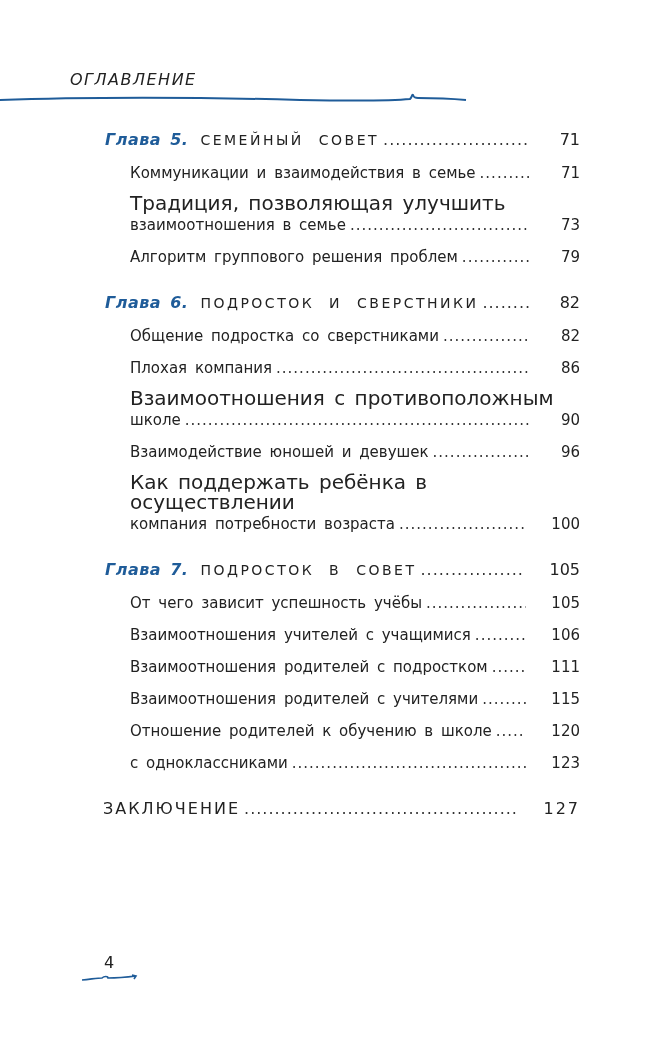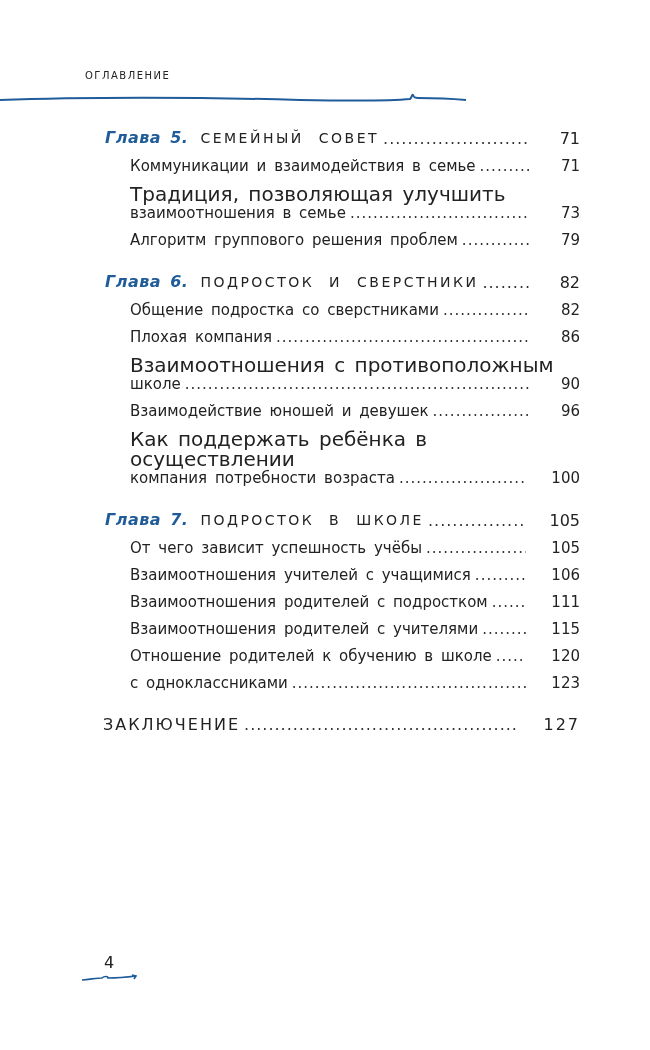--- a/index.html
+++ b/index.html
@@ -1,27 +1,27 @@
 <!DOCTYPE html>
 <html><head>
   <meta charset="utf-8">
   <style>
     html, body { margin: 0; padding: 0; }
     body {
       width: 650px; height: 1050px; background: #ffffff; position: relative;
       font-family: "DejaVu Sans", sans-serif; color: #222; overflow: hidden;
     }
     .running-head {
-      position: absolute; left: 85px; top: 70px;
-      font-family: "DejaVu Sans", sans-serif; font-size: 10px; letter-spacing: 1.5px;
-      color: #222; 
+      position: absolute; left: 70px; top: 70px;
+      font-family: "DejaVu Sans", sans-serif; font-size: 16px; letter-spacing: 1.5px;
+      color: #222; font-style: italic;
     }
     .head-rule { position: absolute; left: 0; top: 88px; width: 470px; height: 16px; }
     .toc { position: absolute; left: 105px; top: 128px; width: 475px; }
-    .row { display: flex; align-items: center; font-size: 15px; line-height: 19px; }
+    .row { display: flex; align-items: center; font-size: 15px; line-height: 24px; }
     .row .t { white-space: nowrap; word-spacing: 3px; }
     .row .dots {
       flex: 1; overflow: hidden; white-space: nowrap; margin: 0 4px;
       color: #333; letter-spacing: 1px;
     }
     .row .dots::after { content: "....................................................................................................................................................................."; }
     .row .p { min-width: 26px; text-align: right; margin-left: 21px; }
     .chapter { margin-top: 0; margin-bottom: 9px; font-size: 16px; }
     .chapter .num { color: #1f5c99; font-style: italic; font-weight: bold; letter-spacing: 0.5px; margin-right: 12px; }
     .chapter .name { letter-spacing: 2.5px; font-size: 14px; word-spacing: 8px; }
@@ -112,21 +112,21 @@
       <div class="row">
           <span class="t">компания потребности возраста</span>
           <span class="dots"></span>
           <span class="p">100</span>
         </div>
     </div>
   </div>
 
   <div class="group">
     <div class="row chapter">
-      <span class="t"><span class="num">Глава 7.</span><span class="name">ПОДРОСТОК В ШКОЛЕ</span></span>
+      <span class="t"><span class="num">Глава 7.</span><span class="name">ПОДРОСТОК В СОВЕТ</span></span>
       <span class="dots"></span>
       <span class="p">105</span>
     </div>
     <div class="sub">
       <div class="row">
           <span class="t">От чего зависит успешность учёбы</span>
           <span class="dots"></span>
           <span class="p">105</span>
         </div>
     </div>

